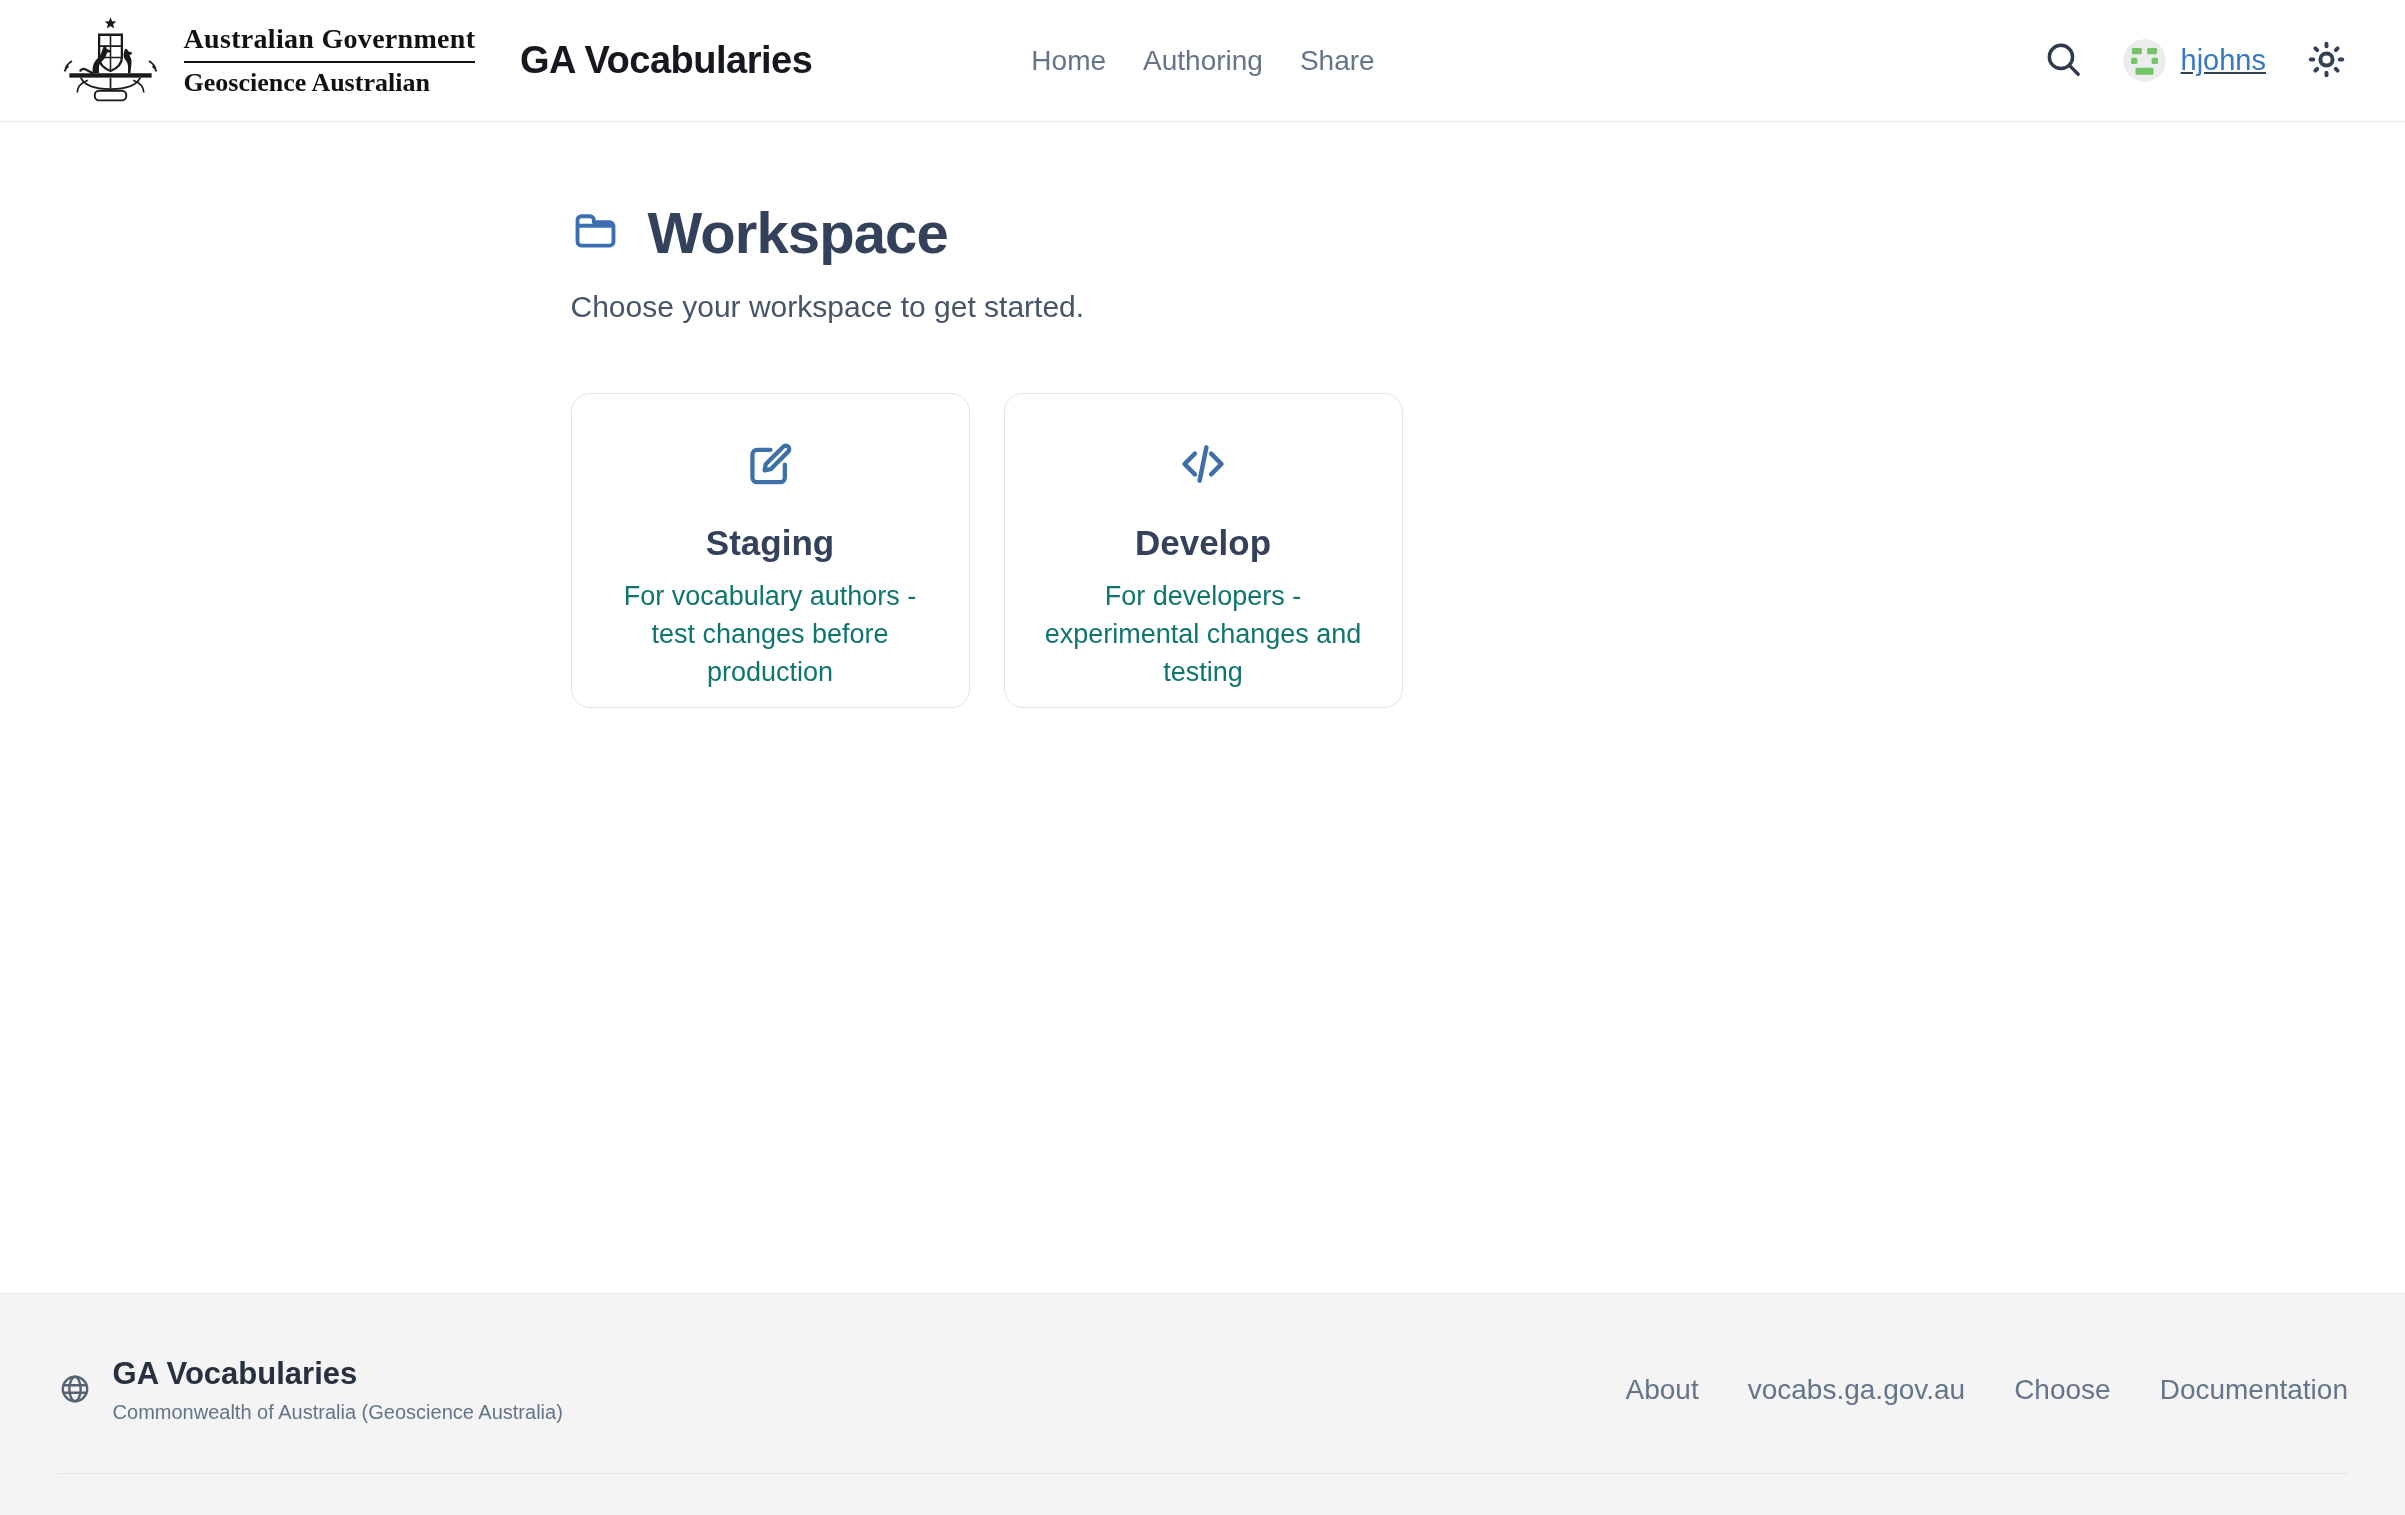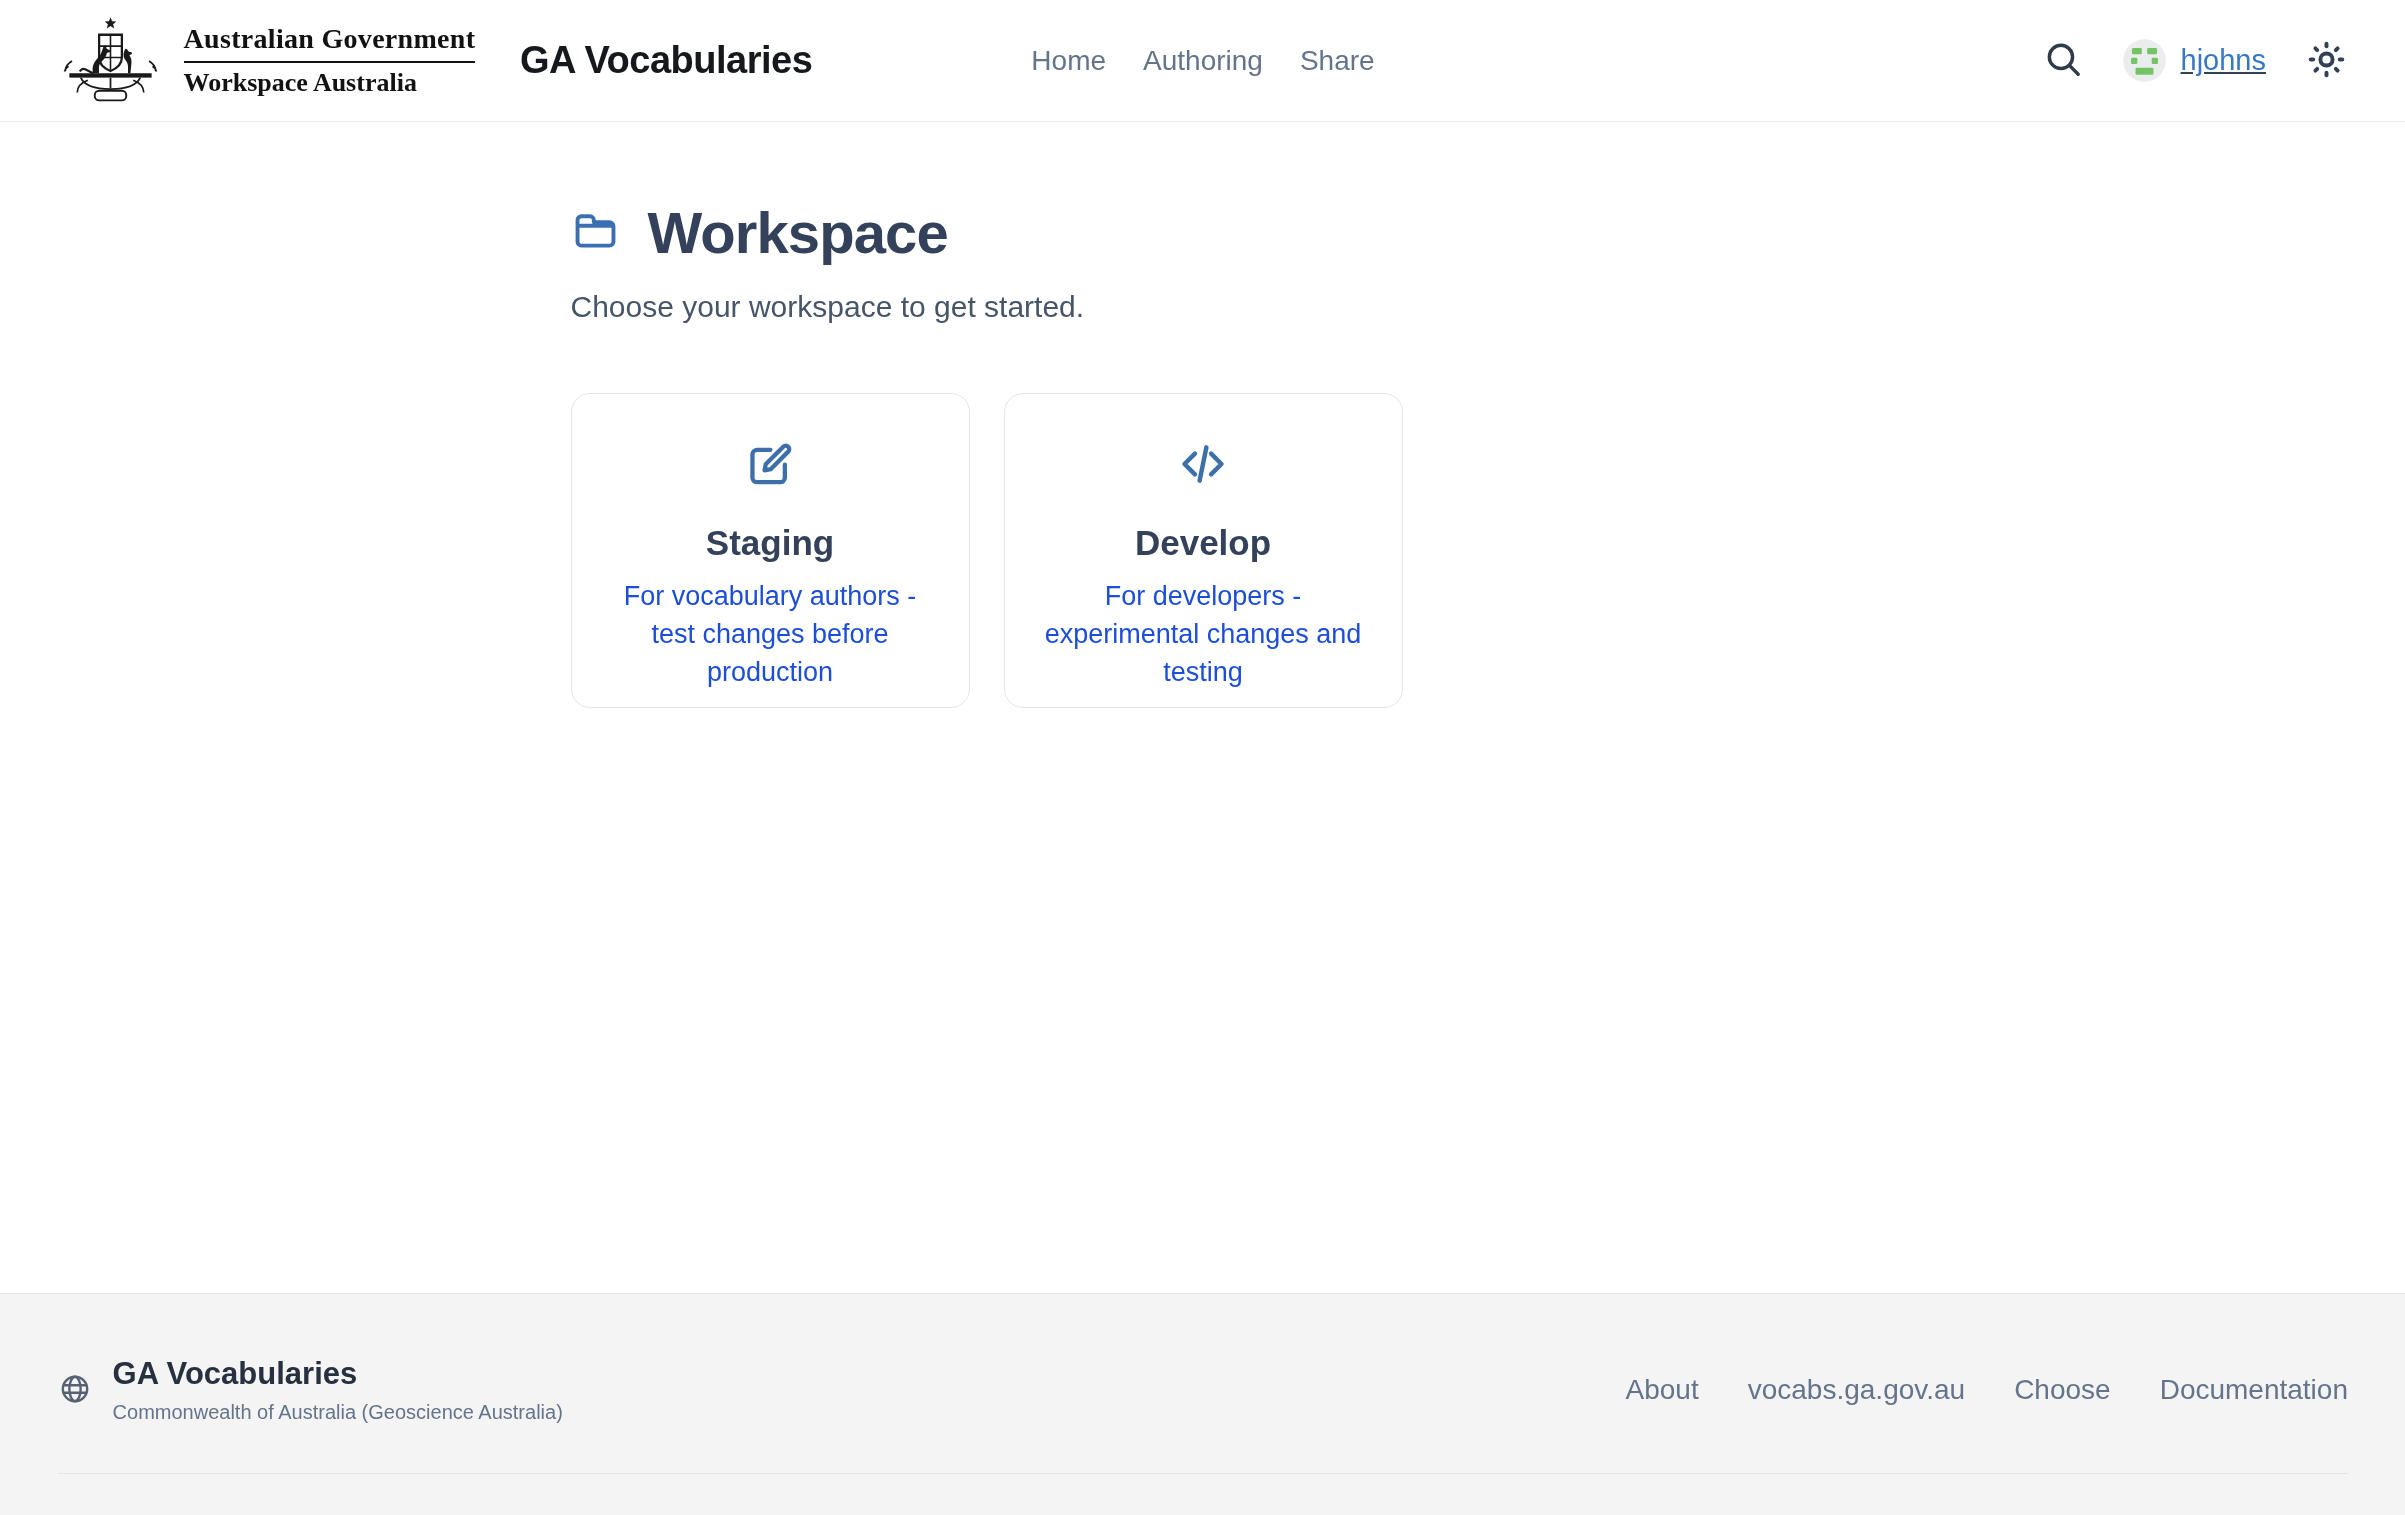--- a/index.html
+++ b/index.html
@@ -73,21 +73,21 @@
     border: 1.9px solid #e4e4e7;
     border-radius: 19px;
     padding: 43px 28px 0;
     text-align: center;
     cursor: pointer;
   }
   .card-icon { display: flex; justify-content: center; }
   .card-title { margin-top: 32px; font-size: 35px; font-weight: 600; color: #33415a; }
   .card-desc {
     margin: 15px auto 14px; max-width: 334px;
-    font-size: 27px; line-height: 1.4; color: #1d4ed8;
+    font-size: 27px; line-height: 1.4; color: #0f766e;
   }
 
   
   footer {
     flex: none; height: 223px;
     background: #f4f4f5;
     border-top: 1.9px solid #e8e8ea;
     padding: 62px 58px 0;
   }
   .footer-row { display: flex; align-items: center; justify-content: space-between; }
@@ -121,21 +121,21 @@
         <rect x="13" y="66" width="94" height="5" fill="#1a1a1a"></rect>
 
         <path d="M26 71c4 9 14 13 34 13s30-4 34-13" stroke="#1a1a1a" stroke-width="2"></path>
         <path d="M34 74c-8 3-12 8-12 14M86 74c8 3 12 8 12 14M60 71v12" stroke="#1a1a1a" stroke-width="2"></path>
 
         <rect x="42" y="86" width="36" height="11" rx="5" stroke="#1a1a1a" stroke-width="2.2" fill="#fff"></rect>
       </svg>
     </span>
     <div class="lockup">
       <div class="lockup-line1">Australian Government</div>
-      <div class="lockup-line2">Workspace Australia</div>
+      <div class="lockup-line2">Geoscience Australian</div>
     </div>
     <div class="app-title">GA Vocabularies</div>
   </div>
 
   <nav class="main-nav">
     <a>Home</a>
     <a>Authoring</a>
     <a>Share</a>
   </nav>
 

